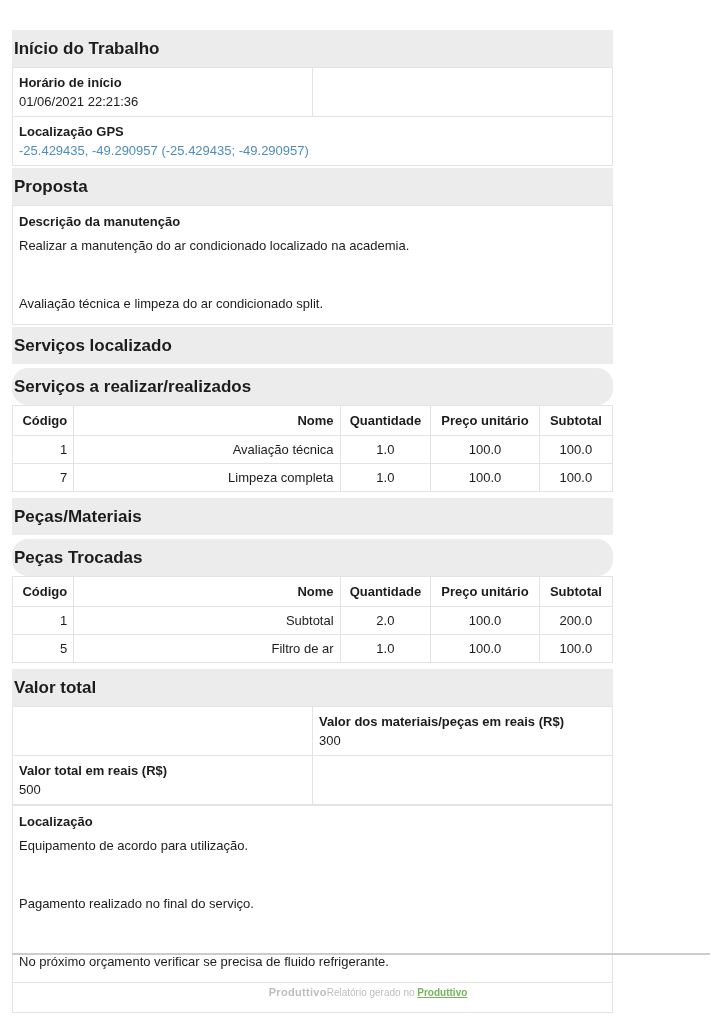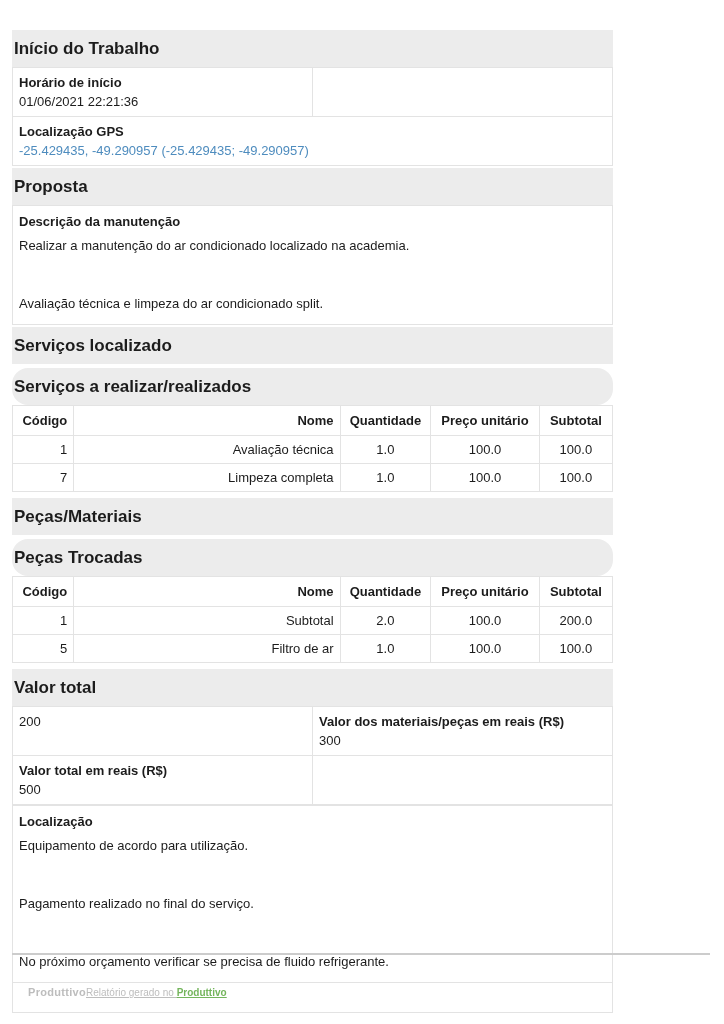--- a/index.html
+++ b/index.html
@@ -79,24 +79,24 @@
     height:30px;
   }
 
   
   .footer-divider{
     position:absolute;left:12px;right:14px;bottom:69px;
     border-top:2px solid var(--divider);
   }
   .footer{
     position:absolute;left:28px;right:16px;bottom:26px;
-    display:flex;justify-content:flex-start;align-items:baseline;
+    display:flex;justify-content:center;align-items:baseline;
   }
   .footer-brand{font-size:11px;font-weight:bold;color:var(--footer-text);letter-spacing:.3px;}
-  .footer-generated{font-size:10px;color:var(--footer-text);text-decoration:underline;}
+  .footer-generated{font-size:10px;color:var(--footer-text);}
   .footer-generated a{color:var(--footer-link);text-decoration:underline;font-weight:bold;}
 </style>
 </head>
 <body>
 
 <div class="page">
   <div class="content">
 
     <div class="band first">Início do Trabalho</div>
     <div class="fieldgrid">
@@ -191,21 +191,20 @@
             <td class="num">1.0</td>
             <td class="num">100.0</td>
             <td class="num">100.0</td>
           </tr>
         </tbody>
       </table>
 
     <div class="band gap">Valor total</div>
     <div class="fieldgrid">
       <div class="cell">
-        <div class="field-value">200</div>
       </div>
       <div class="cell">
         <div class="field-label">Valor dos materiais/peças em reais (R$)</div>
         <div class="field-value">300</div>
       </div>
       <div class="cell">
         <div class="field-label">Valor total em reais (R$)</div>
         <div class="field-value">500</div>
       </div>
       <div class="cell"></div>

